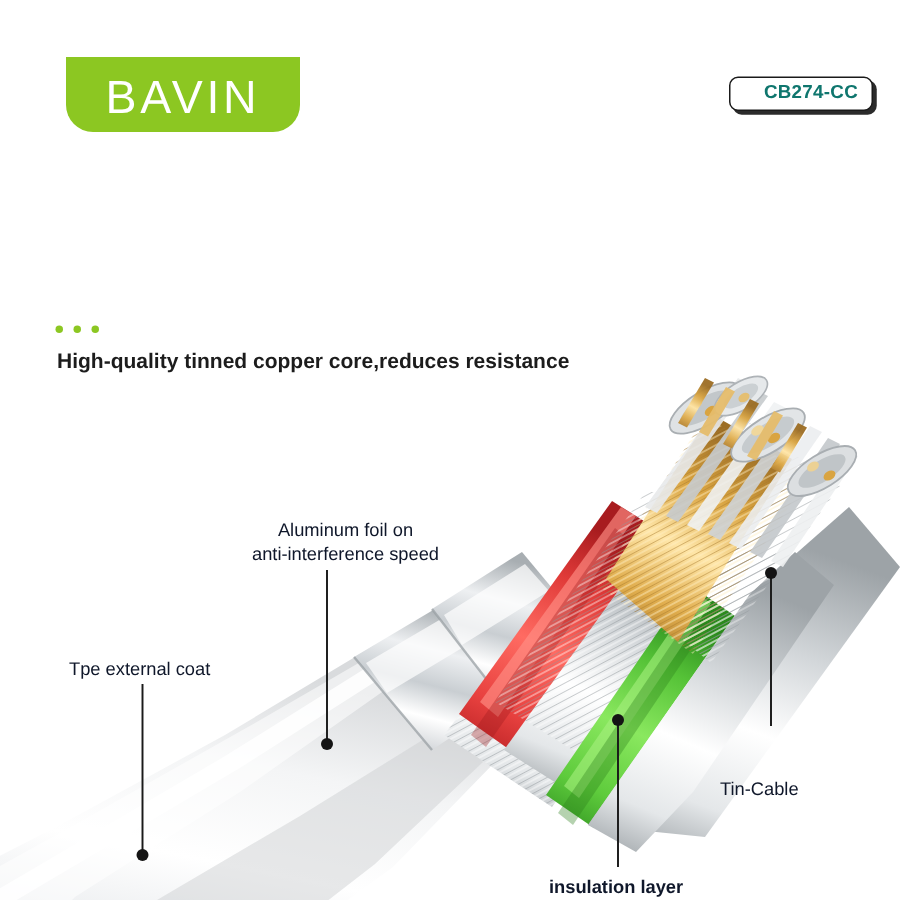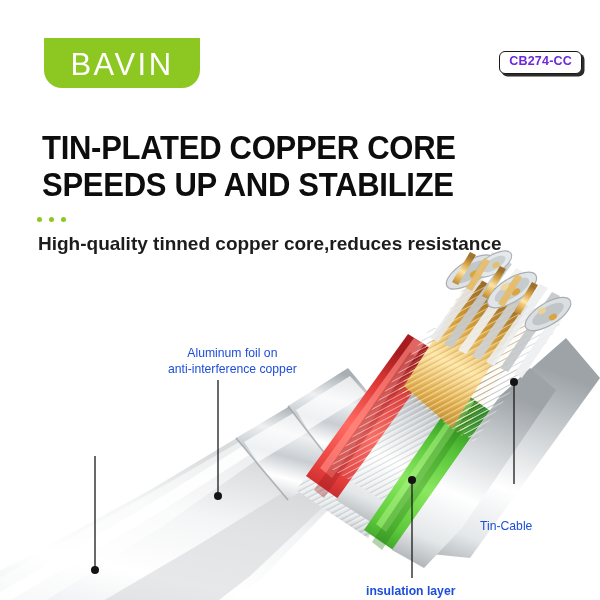--- a/index.html
+++ b/index.html
@@ -44,28 +44,28 @@
     letter-spacing: 2.5px;
     line-height: 1;
     font-family: "Liberation Sans", sans-serif;
   }
 
   
   #model-badge {
     position: absolute;
     right: 18px;
     top: 13px;
-    padding: 3px 9px 4px 9px;
+    padding: 3px 9px 4px 22px;
     border: 1.6px solid #1a1a1a;
     border-radius: 6px;
     background: #ffffff;
     box-shadow: 2.5px 2.5px 0 0 #2b2b2b;
     font-size: 12.5px;
     font-weight: 700;
-    color: #6d28d9;
+    color: #0f766e;
     letter-spacing: 0.2px;
     line-height: 1.1;
   }
 
   
   #headline {
     position: absolute;
     left: 42px;
     top: 92px;
     width: 480px;
@@ -96,21 +96,21 @@
     border-radius: 50%;
     background: #8CC722;
   }
   #subtitle {
     position: absolute;
     left: 38px;
     top: 192px;
     width: 420px;
   }
   .subtitle-line {
-    font-size: 19px;
+    font-size: 14px;
     font-weight: 600;
     color: #1c1c1c;
     line-height: 1.45;
     white-space: nowrap;
     font-family: "Liberation Sans", sans-serif;
   }
 
   
   #cable-art {
     position: absolute;
@@ -119,21 +119,21 @@
     width: 600px;
     height: 600px;
     pointer-events: none;
   }
 
   
   .callout-label {
     position: absolute;
     font-size: 12.2px;
     font-weight: 400;
-    color: #1d4ed8;
+    color: #0f172a;
     line-height: 1.32;
     white-space: nowrap;
     font-family: "Liberation Sans", sans-serif;
   }
   #label-tpe      { left: 46px;  top: 400px; }
   #label-alu      { left: 168px; top: 307px; text-align: center; }
   #label-tin      { left: 480px; top: 480px; }
   #label-insul    { left: 366px; top: 545px; font-weight: bold; }
 
   #leader-lines {
@@ -326,38 +326,35 @@
     <line x1="412" y1="444" x2="412" y2="540" stroke="#1a1a1a" stroke-width="1.3"></line>
     <circle cx="412" cy="442" r="4" fill="#141414"></circle>
   </svg>
 
   <div id="logo-block">
     <span id="logo-text">BAVIN</span>
   </div>
 
   <div id="model-badge">CB274-CC</div>
 
-  <div id="headline">
-    <div class="headline-line">TIN-PLATED COPPER CORE</div>
-    <div class="headline-line">SPEEDS UP AND STABILIZE</div>
-  </div>
 
   <div id="dot-row">
     <span class="green-dot"></span>
     <span class="green-dot"></span>
     <span class="green-dot"></span>
   </div>
 
   <div id="subtitle">
     <div class="subtitle-line">High-quality tinned copper core,reduces resistance</div>
   </div>
 
+  <div class="callout-label" id="label-tpe">Tpe external coat</div>
 
   <div class="callout-label" id="label-alu">
     <div>Aluminum foil on</div>
-    <div>anti-interference copper</div>
+    <div>anti-interference speed</div>
   </div>
 
   <div class="callout-label" id="label-tin">Tin-Cable</div>
 
   <div class="callout-label" id="label-insul">insulation layer</div>
 
 </div>
 
 </body></html>

